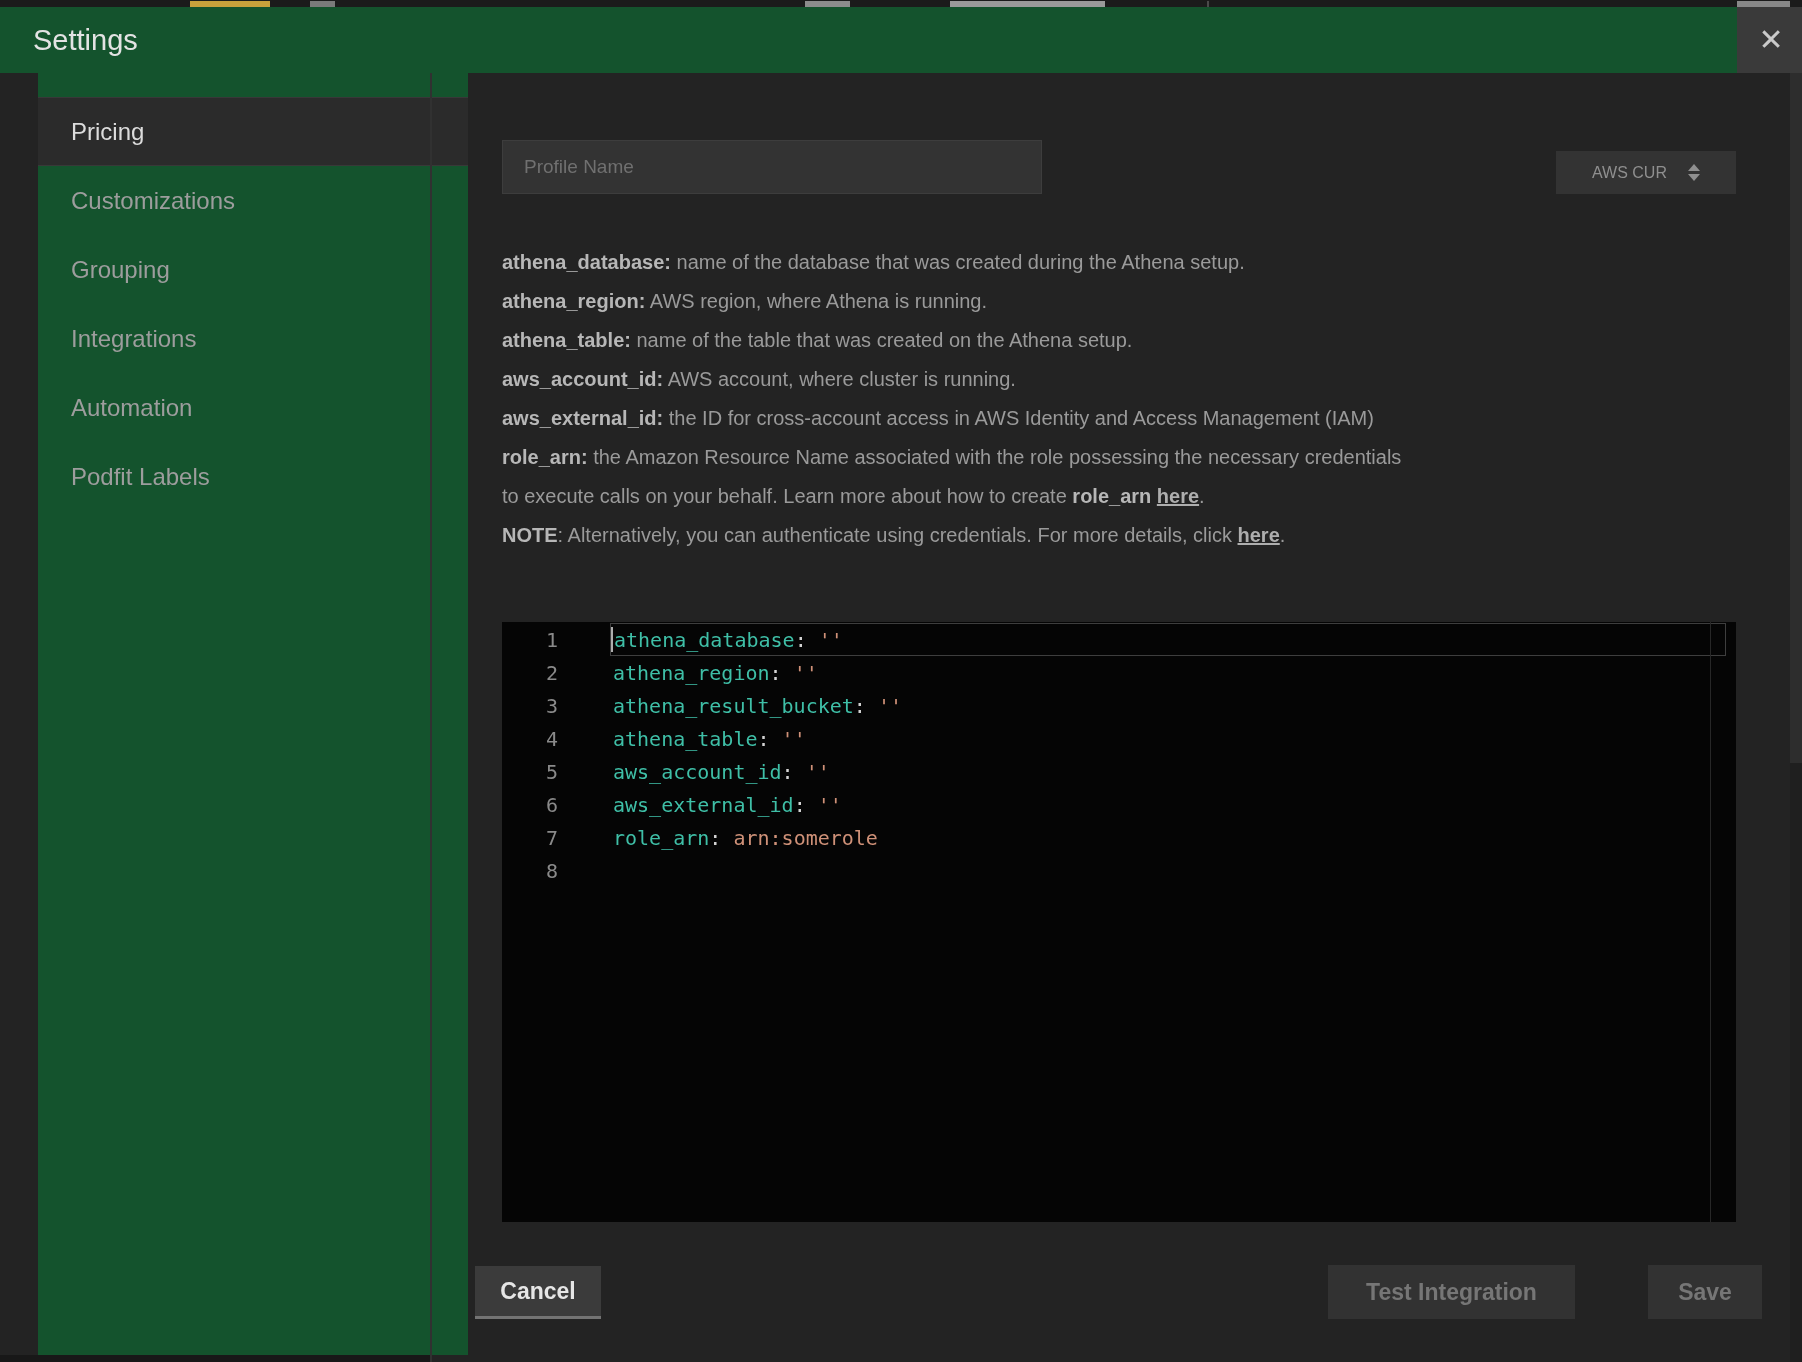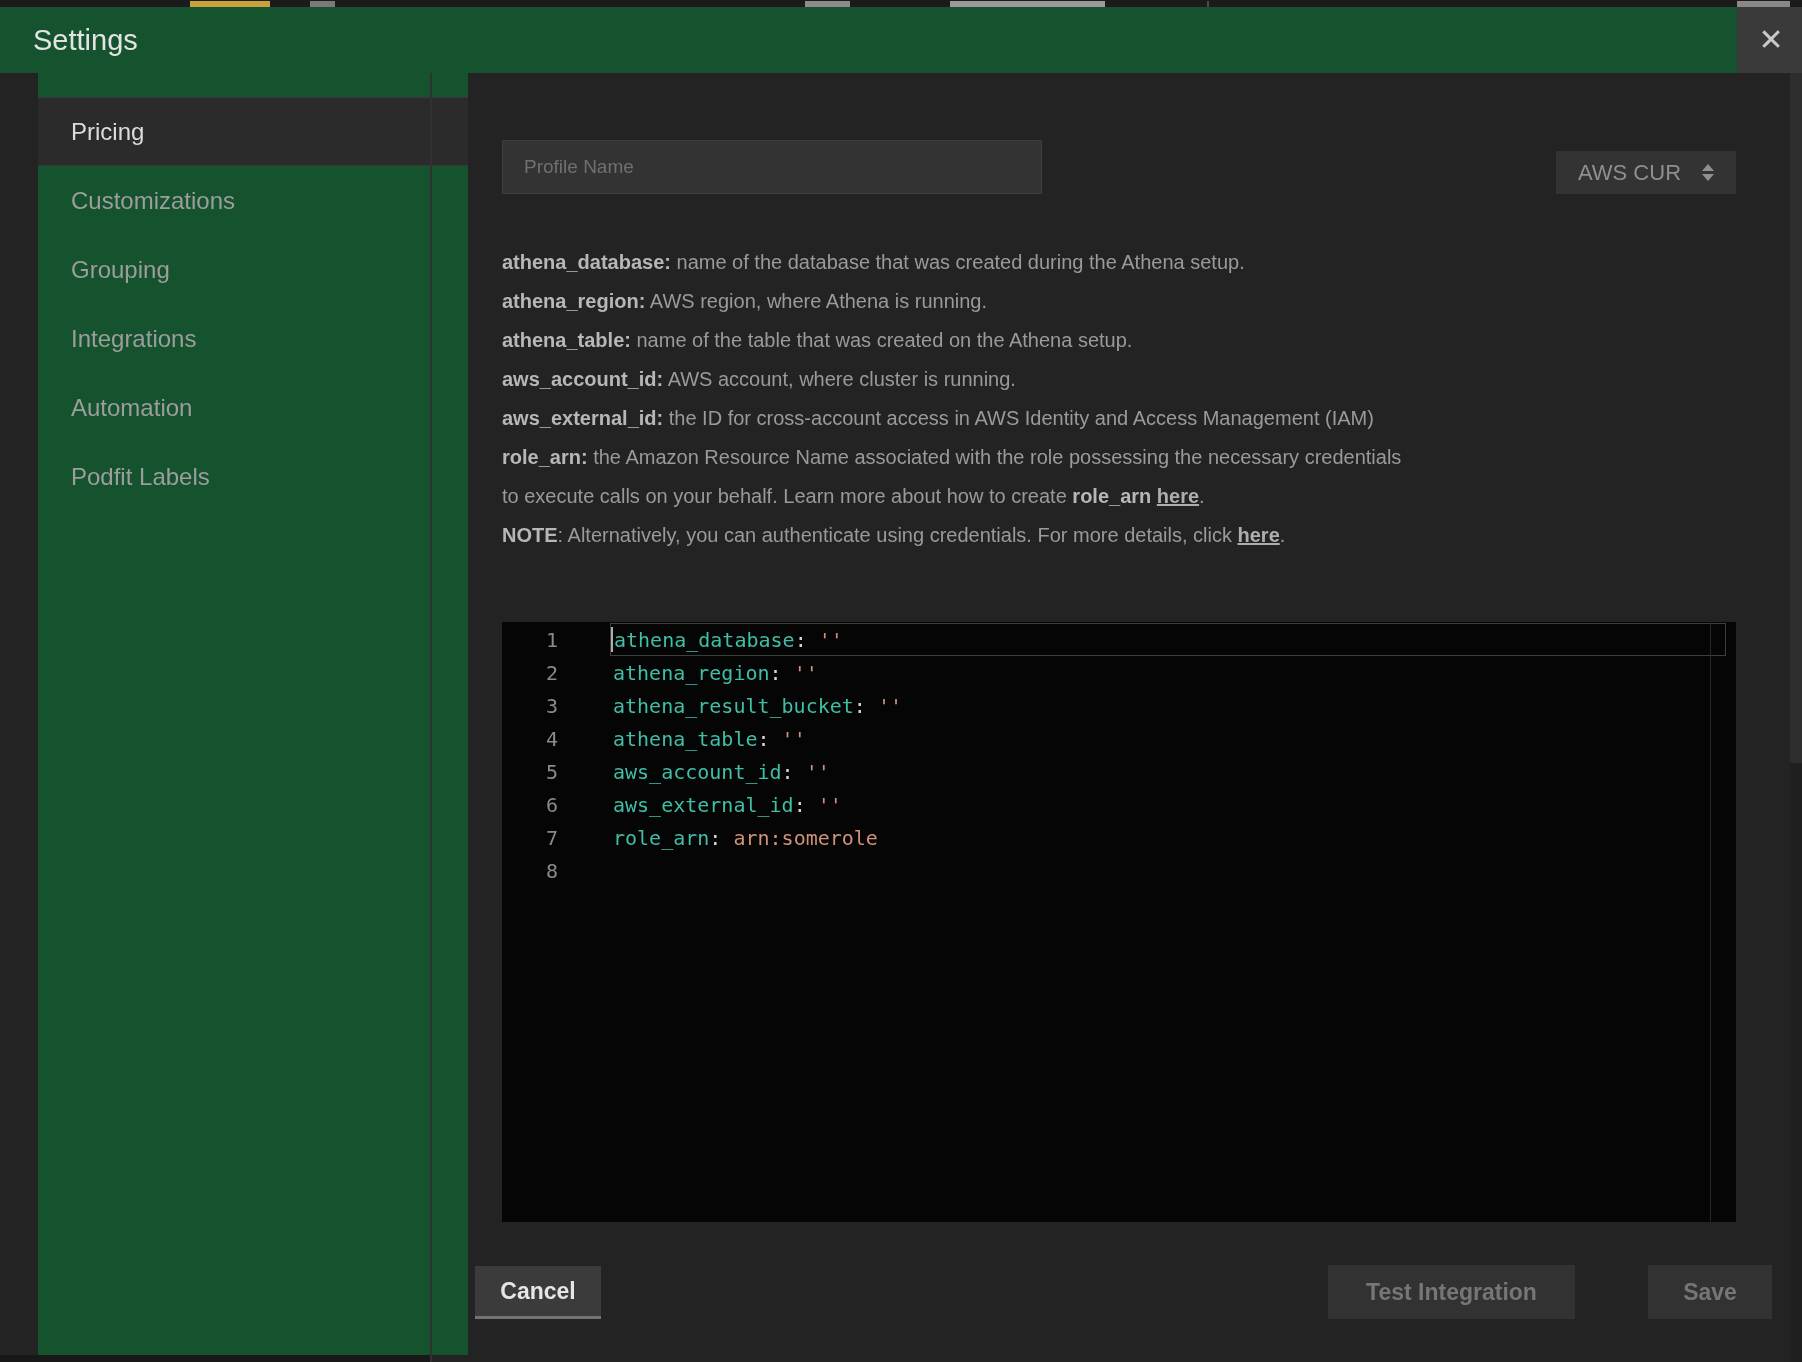--- a/index.html
+++ b/index.html
@@ -33,21 +33,21 @@
   #scrollbar-track { left:1790px; top:73px; width:12px; height:1289px; background:#1f1f1f; }
   #scrollbar-thumb { left:1790px; top:73px; width:12px; height:690px; background:#2d2d2d; }
 
   
   #profile-input { left:502px; top:140px; width:540px; height:54px; background:#333333;
                    border:1px solid #3d3d3d; outline:none; color:#cfcfcf; font-size:19px;
                    padding-left:21px; font-family:"Liberation Sans", sans-serif; }
   #profile-input::placeholder { color:#707070; }
   #type-select { left:1556px; top:151px; width:180px; height:43px; background:#333333;
                  display:flex; align-items:center; justify-content:center; gap:21px;
-                 color:#8f8f8f; font-size:22px; cursor:pointer; }
+                 color:#8f8f8f; font-size:16px; cursor:pointer; }
   .arrows { display:flex; flex-direction:column; gap:3px; }
   .arrows .up { width:0; height:0; border-left:6px solid transparent; border-right:6px solid transparent;
                 border-bottom:7px solid #8f8f8f; }
   .arrows .down { width:0; height:0; border-left:6px solid transparent; border-right:6px solid transparent;
                   border-top:7px solid #8f8f8f; }
 
   
   #field-descriptions { left:502px; top:243px; width:1180px; }
   .desc-line { height:39px; line-height:39px; font-size:20px; color:#9a9a9a; white-space:nowrap; }
   .desc-line .b { font-weight:700; color:#b7b7b7; }
@@ -68,21 +68,21 @@
   .tok-punct { color:#d4d4d4; white-space:pre; }
   .tok-str { color:#cf9178; white-space:pre; }
   #editor-ruler { left:1710px; top:622px; width:1px; height:600px; background:#272727; }
 
   
   .btn { position:absolute; display:flex; align-items:center; justify-content:center;
          font-weight:700; font-size:23px; cursor:pointer; }
   #cancel-btn { left:475px; top:1266px; width:126px; height:53px; background:#3b3b3b;
                 color:#e6e6e6; border-bottom:3px solid #737373; }
   #test-integration-btn { left:1328px; top:1265px; width:247px; height:54px; background:#323232; color:#767676; }
-  #save-btn { left:1648px; top:1265px; width:124px; height:54px; background:#323232; color:#767676; }
+  #save-btn { left:1648px; top:1265px; width:114px; height:54px; background:#323232; color:#767676; }
 </style>
 </head>
 <body>
 
 <div id="top-strip" class="abs">
   <div class="frag" style="left:190px;width:80px;background:#c9a13b;"></div>
   <div class="frag" style="left:310px;width:25px;background:#7a7a7a;"></div>
   <div class="frag" style="left:805px;width:45px;background:#8c8c8c;"></div>
   <div class="frag" style="left:950px;width:155px;background:#9a9a9a;"></div>
   <div class="frag" style="left:1207px;width:2px;background:#4a4a4a;"></div>

